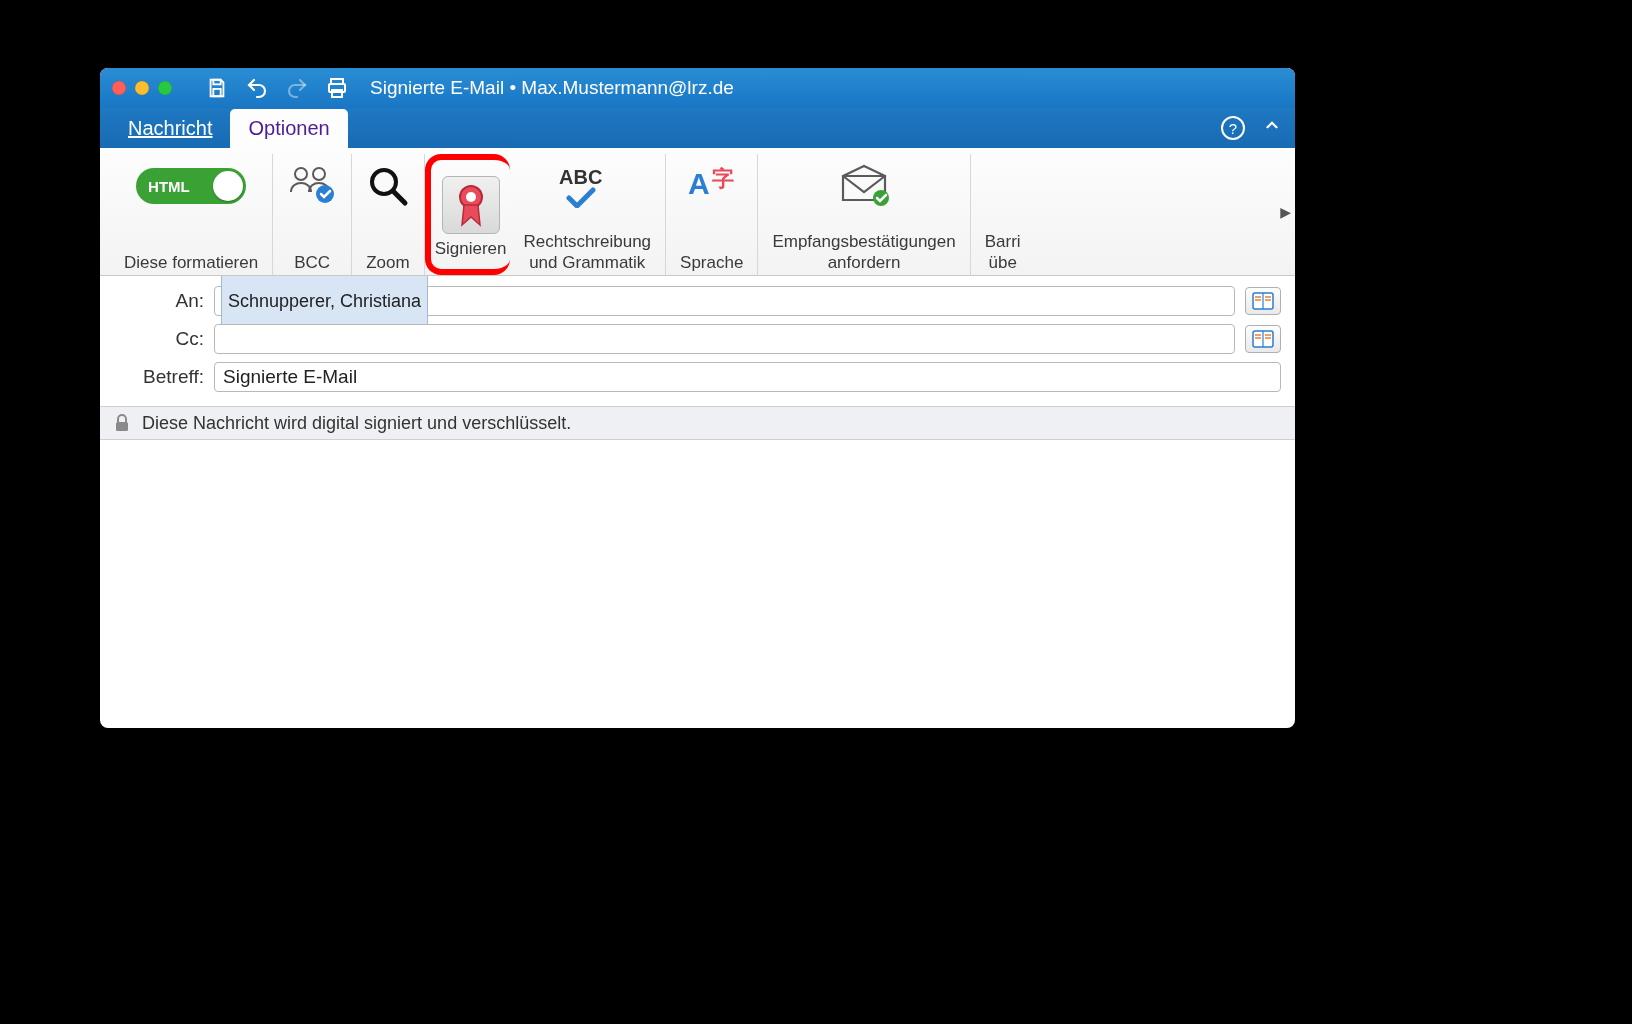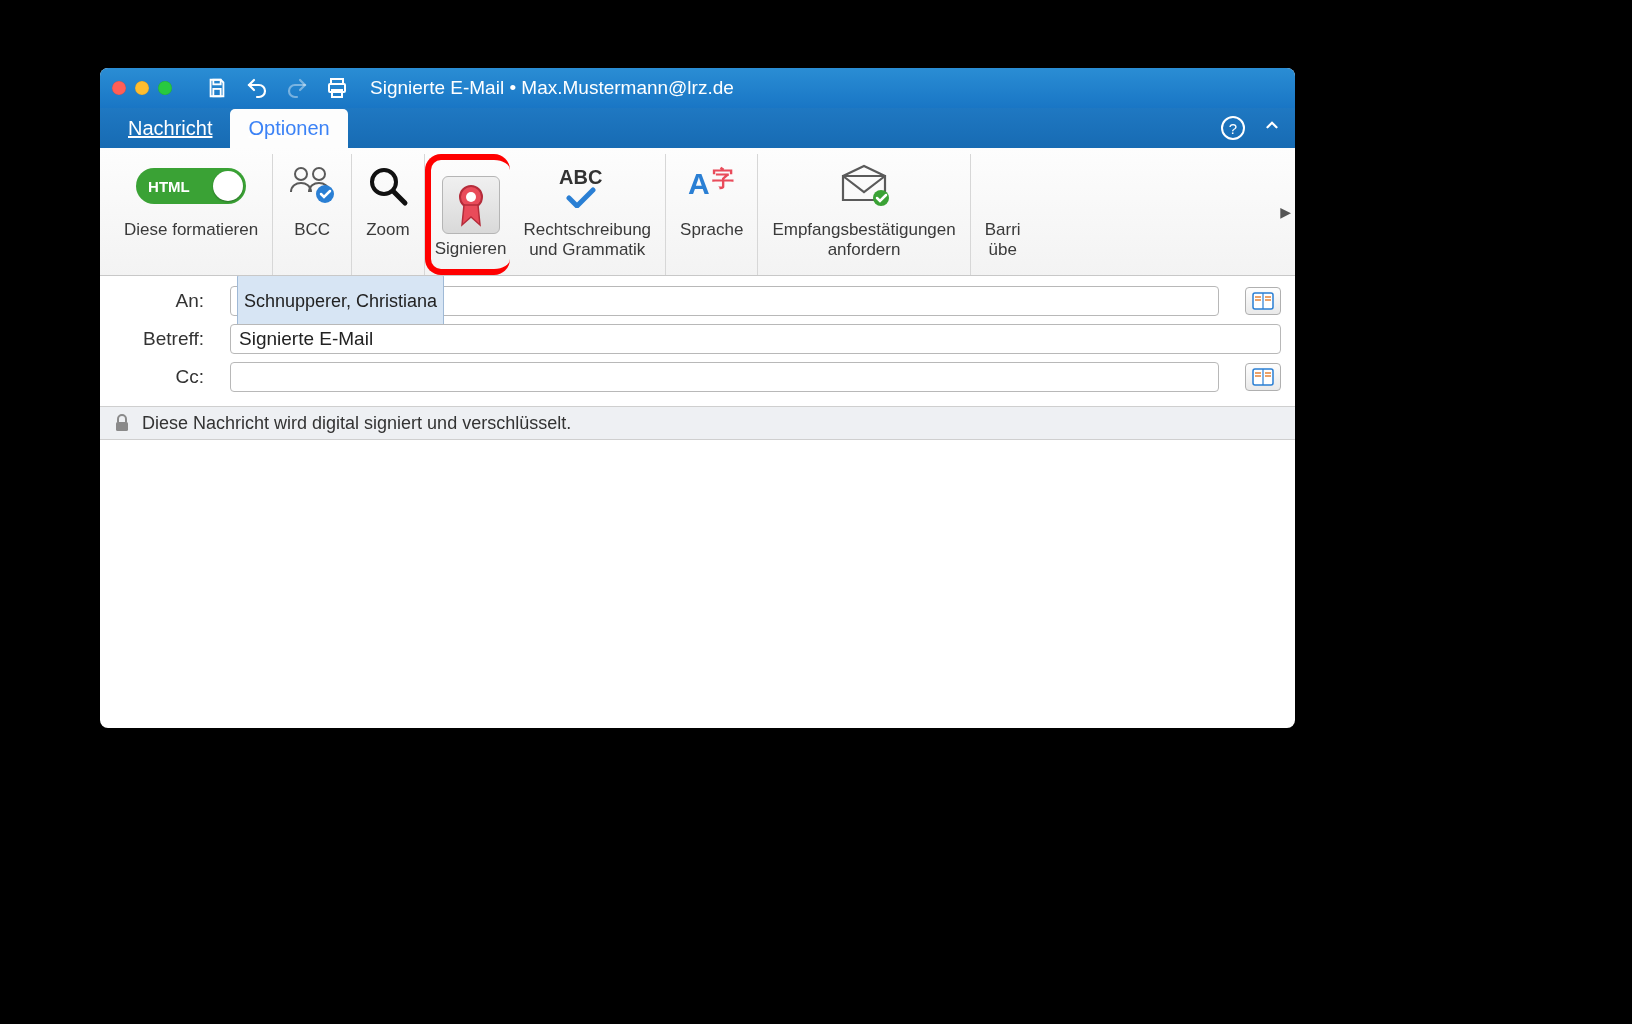--- a/index.html
+++ b/index.html
@@ -63,21 +63,21 @@
   }
   .tab {
     padding: 8px 18px 8px 18px;
     font-size: 20px;
     cursor: pointer;
     border-top-left-radius: 5px;
     border-top-right-radius: 5px;
   }
   .tab.active {
     background: #fdfdfd;
-    color: #3b82f6;
+    color: #4c1d95;
     font-weight: 500;
     text-align: center;
   }
   .tab.inactive { color: #fff; }
   .tabsrow .help {
     position: absolute; right: 50px; top: 8px;
     width: 24px; height: 24px; border: 2px solid #fff; border-radius: 50%;
     display: flex; align-items: center; justify-content: center;
     font-size: 15px; color: #fff; cursor: pointer;
   }
@@ -94,21 +94,21 @@
     display: flex;
     align-items: stretch;
     padding: 6px 0 0 10px;
     position: relative;
     overflow: hidden;
   }
   .rgroup {
     display: flex;
     flex-direction: column;
     align-items: center;
-    justify-content: flex-start;
+    justify-content: space-between;
     padding: 4px 14px 2px 14px;
     text-align: center;
     border-right: 1px solid #d7d7d7;
   }
   .rgroup:last-child { border-right: none; }
   .rgroup .icon-slot {
     height: 56px; display: flex; align-items: center; justify-content: center;
     margin-bottom: 6px;
   }
   .rgroup .label {
@@ -143,21 +143,21 @@
     position: absolute; right: 4px; top: 50%; transform: translateY(-50%);
     font-size: 14px; color: #555;
   }
 
   
   .fields {
     padding: 10px 14px 6px 14px;
     background: #fff;
   }
   .field-row {
-    display: flex; align-items: center; gap: 26px; margin-bottom: 8px;
+    display: flex; align-items: center; gap: 10px; margin-bottom: 8px;
   }
   .field-label {
     width: 90px; text-align: right; font-size: 19px; color: #333;
   }
   .field-input {
     flex: 1; height: 30px;
     border: 1px solid #b8b8b8; border-radius: 4px;
     background: #fff;
     padding: 2px 6px; font-size: 18px;
     display: flex; align-items: center;
@@ -348,39 +348,39 @@
       <div class="addr-btn">
         <svg width="22" height="18" viewBox="0 0 22 18">
           <rect x="1" y="1" width="20" height="16" rx="2" fill="#fff" stroke="#2a7fd4" stroke-width="1.5"></rect>
           <line x1="11" y1="1" x2="11" y2="17" stroke="#2a7fd4" stroke-width="1.2"></line>
           <line x1="3" y1="5" x2="9" y2="5" stroke="#e27a2a" stroke-width="1.4"></line>
           <line x1="3" y1="8" x2="9" y2="8" stroke="#e27a2a" stroke-width="1.4"></line>
           <line x1="13" y1="5" x2="19" y2="5" stroke="#e27a2a" stroke-width="1.4"></line>
           <line x1="13" y1="8" x2="19" y2="8" stroke="#e27a2a" stroke-width="1.4"></line>
         </svg>
       </div>
-    </div>
-    <div class="field-row">
-      <div class="field-label">Betreff:</div>
-      <input class="subject-input" value="Signierte E-Mail" style="">
     </div>
     <div class="field-row">
       <div class="field-label">Cc:</div>
       <div class="field-input"></div>
       <div class="addr-btn">
         <svg width="22" height="18" viewBox="0 0 22 18">
           <rect x="1" y="1" width="20" height="16" rx="2" fill="#fff" stroke="#2a7fd4" stroke-width="1.5"></rect>
           <line x1="11" y1="1" x2="11" y2="17" stroke="#2a7fd4" stroke-width="1.2"></line>
           <line x1="3" y1="5" x2="9" y2="5" stroke="#e27a2a" stroke-width="1.4"></line>
           <line x1="3" y1="8" x2="9" y2="8" stroke="#e27a2a" stroke-width="1.4"></line>
           <line x1="13" y1="5" x2="19" y2="5" stroke="#e27a2a" stroke-width="1.4"></line>
           <line x1="13" y1="8" x2="19" y2="8" stroke="#e27a2a" stroke-width="1.4"></line>
         </svg>
       </div>
     </div>
+    <div class="field-row">
+      <div class="field-label">Betreff:</div>
+      <input class="subject-input" value="Signierte E-Mail" style="">
+    </div>
   </div>
 
   <div class="sec-banner">
     <svg width="16" height="18" viewBox="0 0 16 18">
       <rect x="2" y="8" width="12" height="9" rx="1.5" fill="#8a8a8a"></rect>
       <path d="M4 8V5a4 4 0 0 1 8 0v3" fill="none" stroke="#8a8a8a" stroke-width="2"></path>
     </svg>
     <span>Diese Nachricht wird digital signiert und verschlüsselt.</span>
   </div>
 

